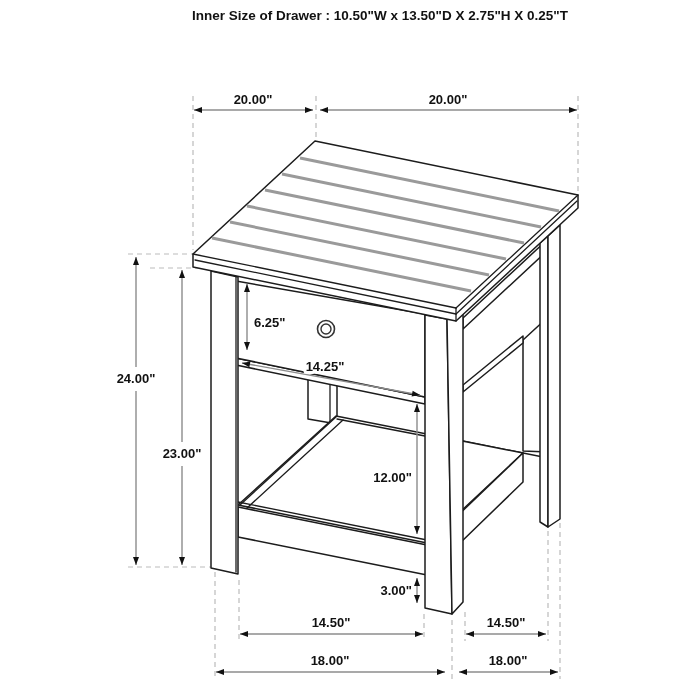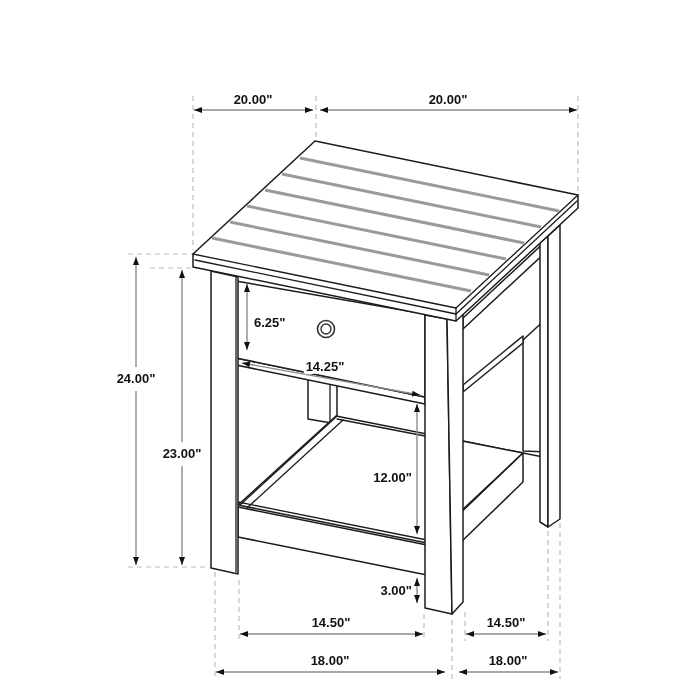--- a/index.html
+++ b/index.html
@@ -13,20 +13,21 @@
   .plank{stroke:#9a9a9a;stroke-width:3;fill:none;}
   .dim{stroke:#8c8c8c;stroke-width:1.4;fill:none;}
   .ext{stroke:#bbbbbb;stroke-width:1.2;stroke-dasharray:5 4;fill:none;}
   .lbl{font-family:"Liberation Sans",sans-serif;font-size:13px;font-weight:bold;fill:#111;
        stroke:#fff;stroke-width:6px;paint-order:stroke;stroke-linejoin:round;}
 </style>
 </head>
 <body>
 
 <div class="canvas">
+  <div class="title">Inner Size of Drawer : 10.50"W x 13.50"D X 2.75"H X 0.25"T</div>
 
   <svg width="700" height="700" viewBox="0 0 700 700">
     <defs>
       <marker id="arr" markerWidth="9" markerHeight="7" refX="8.5" refY="3.5" orient="auto-start-reverse" markerUnits="userSpaceOnUse">
         <path d="M0.5,0.5 L8.5,3.5 L0.5,6.5 Z" fill="#111"></path>
       </marker>
     </defs>
 
     <g>
       <line class="ext" x1="193" y1="96" x2="193" y2="250"></line>

